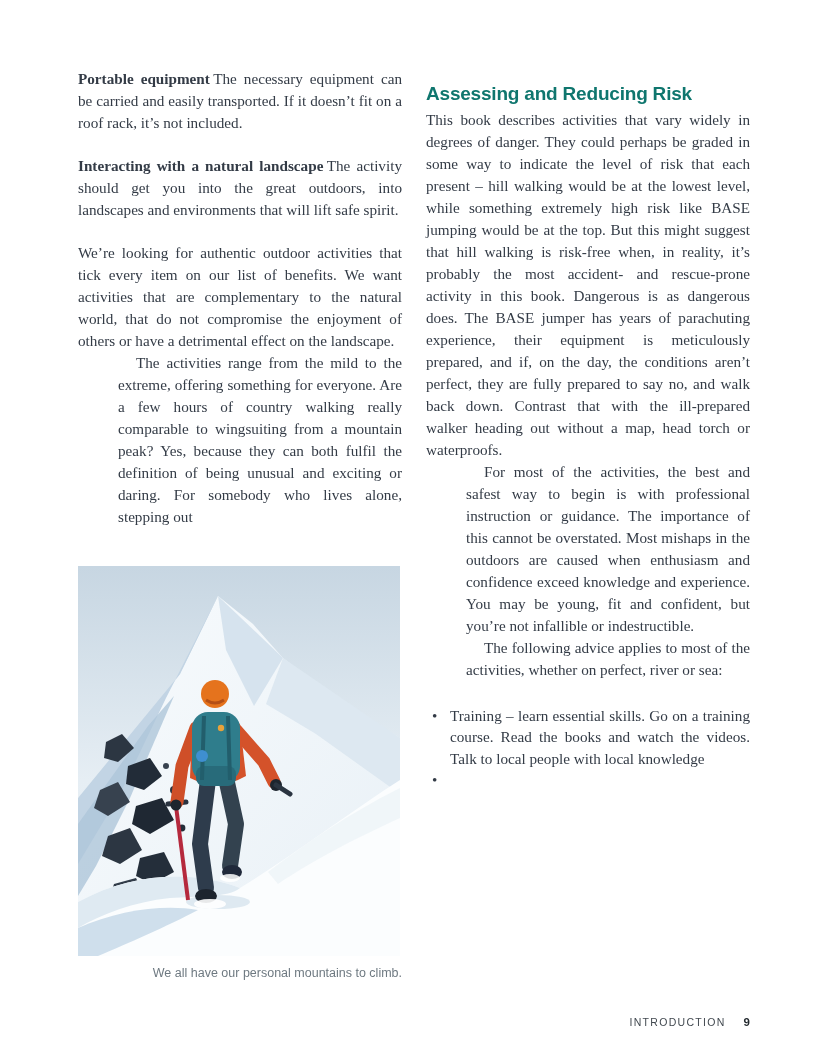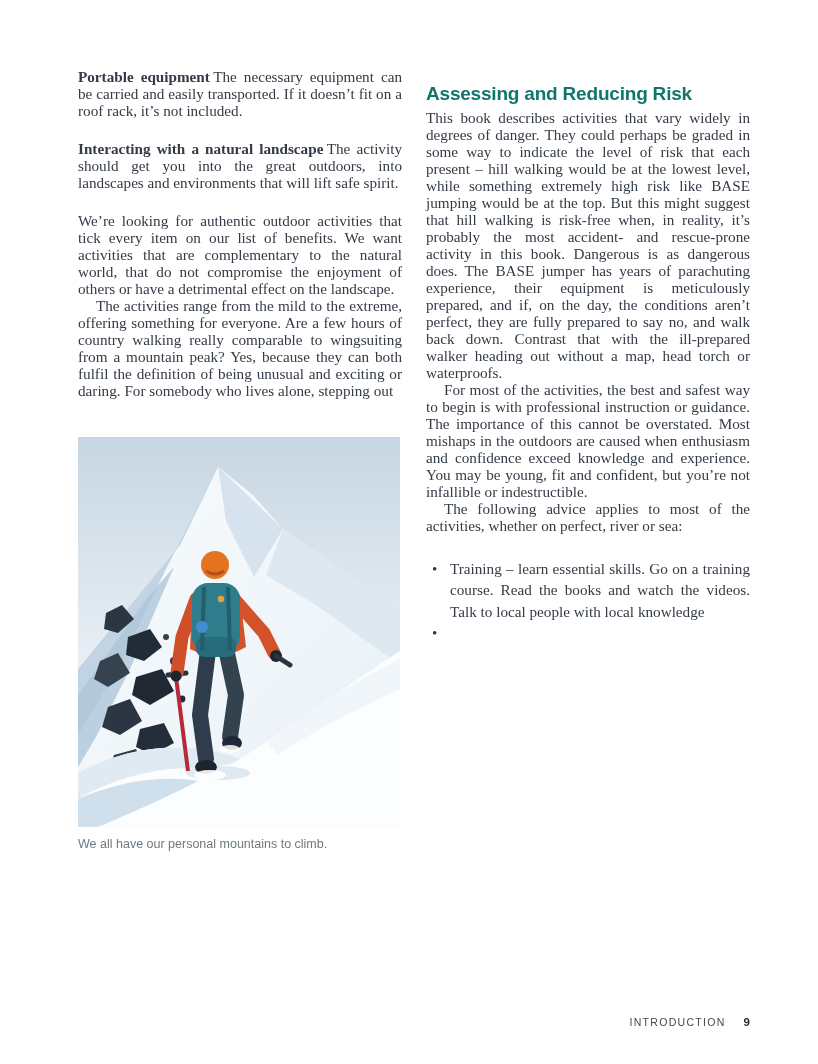--- a/index.html
+++ b/index.html
@@ -17,45 +17,45 @@
     left: 78px;
     top: 68px;
     width: 672px;
     display: flex;
     gap: 24px;
   }
   .col { width: 324px; }
   .para {
     margin: 0;
     font-size: 15.2px;
-    line-height: 17px;
+    line-height: 22px;
     text-align: justify;
   }
   .para + .para.spaced { margin-top: 21px; }
-  .para.indent { text-indent: 18px; }
+  .para.indent { text-indent: 18px; margin-left: 40px; }
   .lead { font-weight: bold; margin-right: 0.22em; }
   .section-heading {
     margin: 14px 0 3px 0;
     font-family: "Liberation Sans", sans-serif;
     font-size: 19px;
     line-height: 24px;
     font-weight: 700;
     letter-spacing: -0.2px;
     color: #0f766e;
     text-align: left;
   }
   .figure { margin: 38px 0 0 0; }
   .photo-frame { width: 322px; height: 390px; display: block; }
   .caption {
     margin-top: 9px;
     font-family: "Liberation Sans", sans-serif;
     font-size: 12.5px;
     line-height: 16px;
     color: #6e7981;
-    text-align: left;
+    text-align: right;
   }
   .bullet-list {
     list-style: none;
     margin: 24px 0 0 0;
     padding: 0;
   }
   .bullet-list li {
     position: relative;
     padding-left: 24px;
     font-size: 15.2px;

